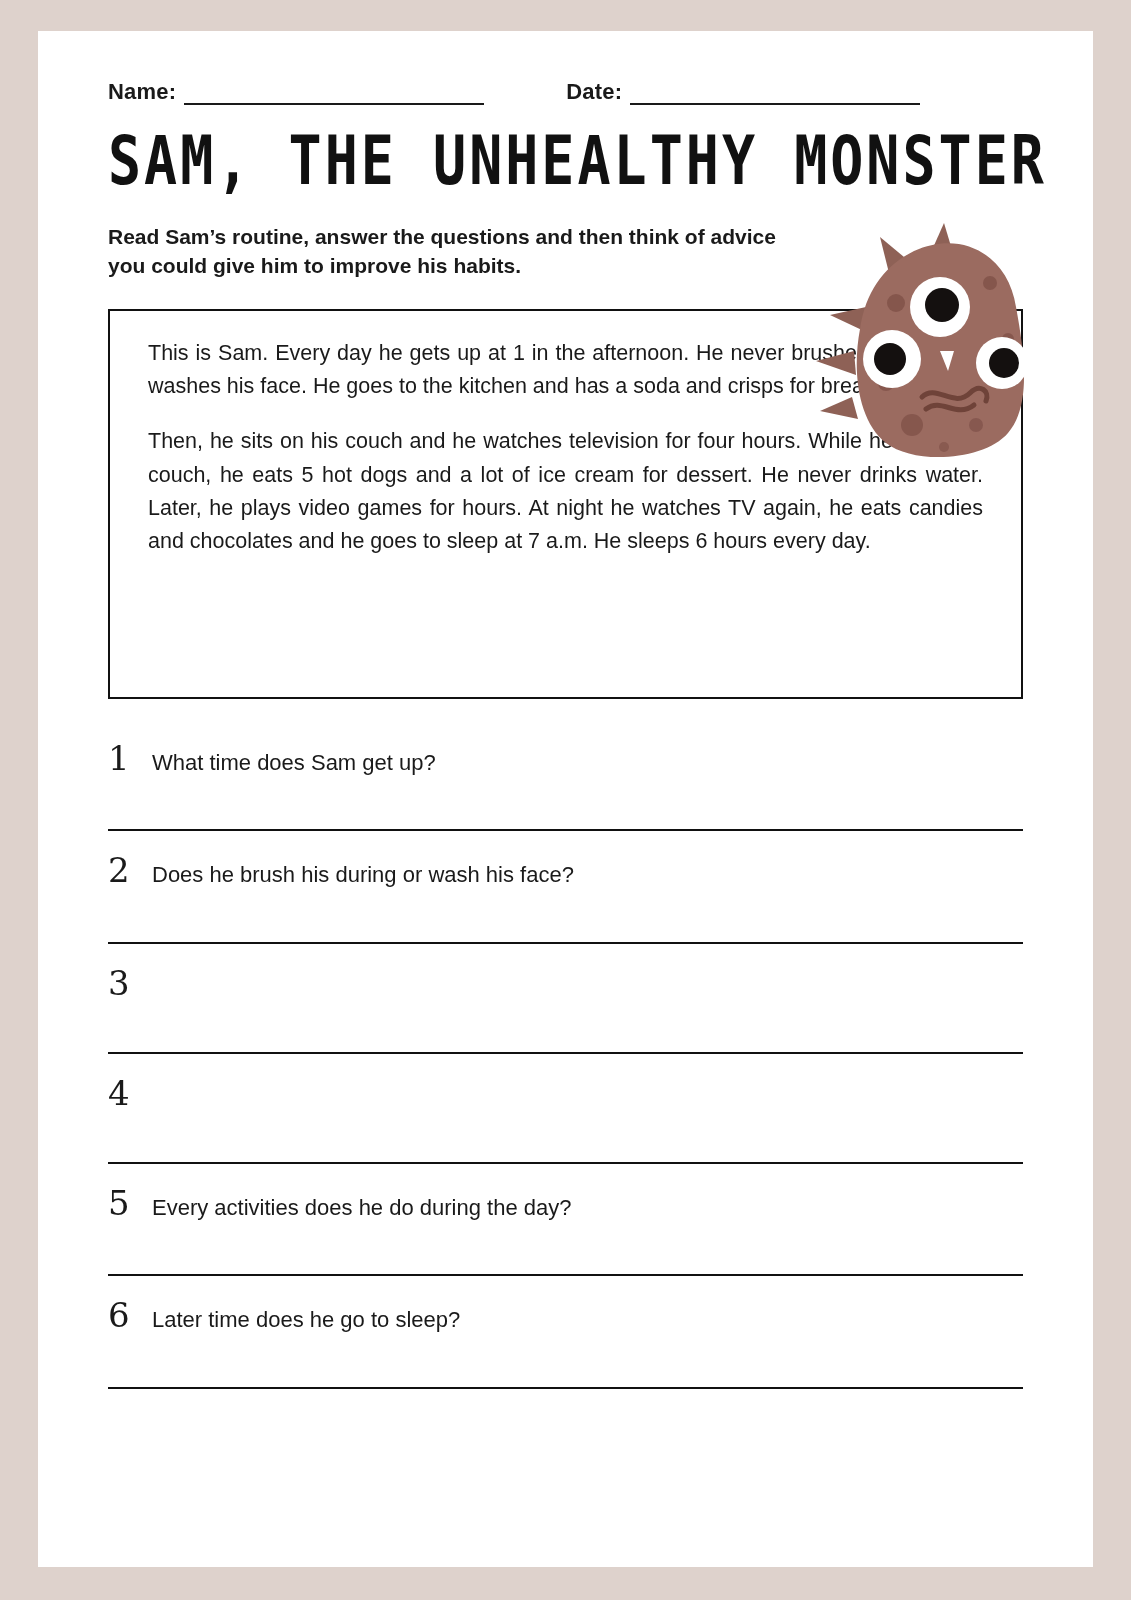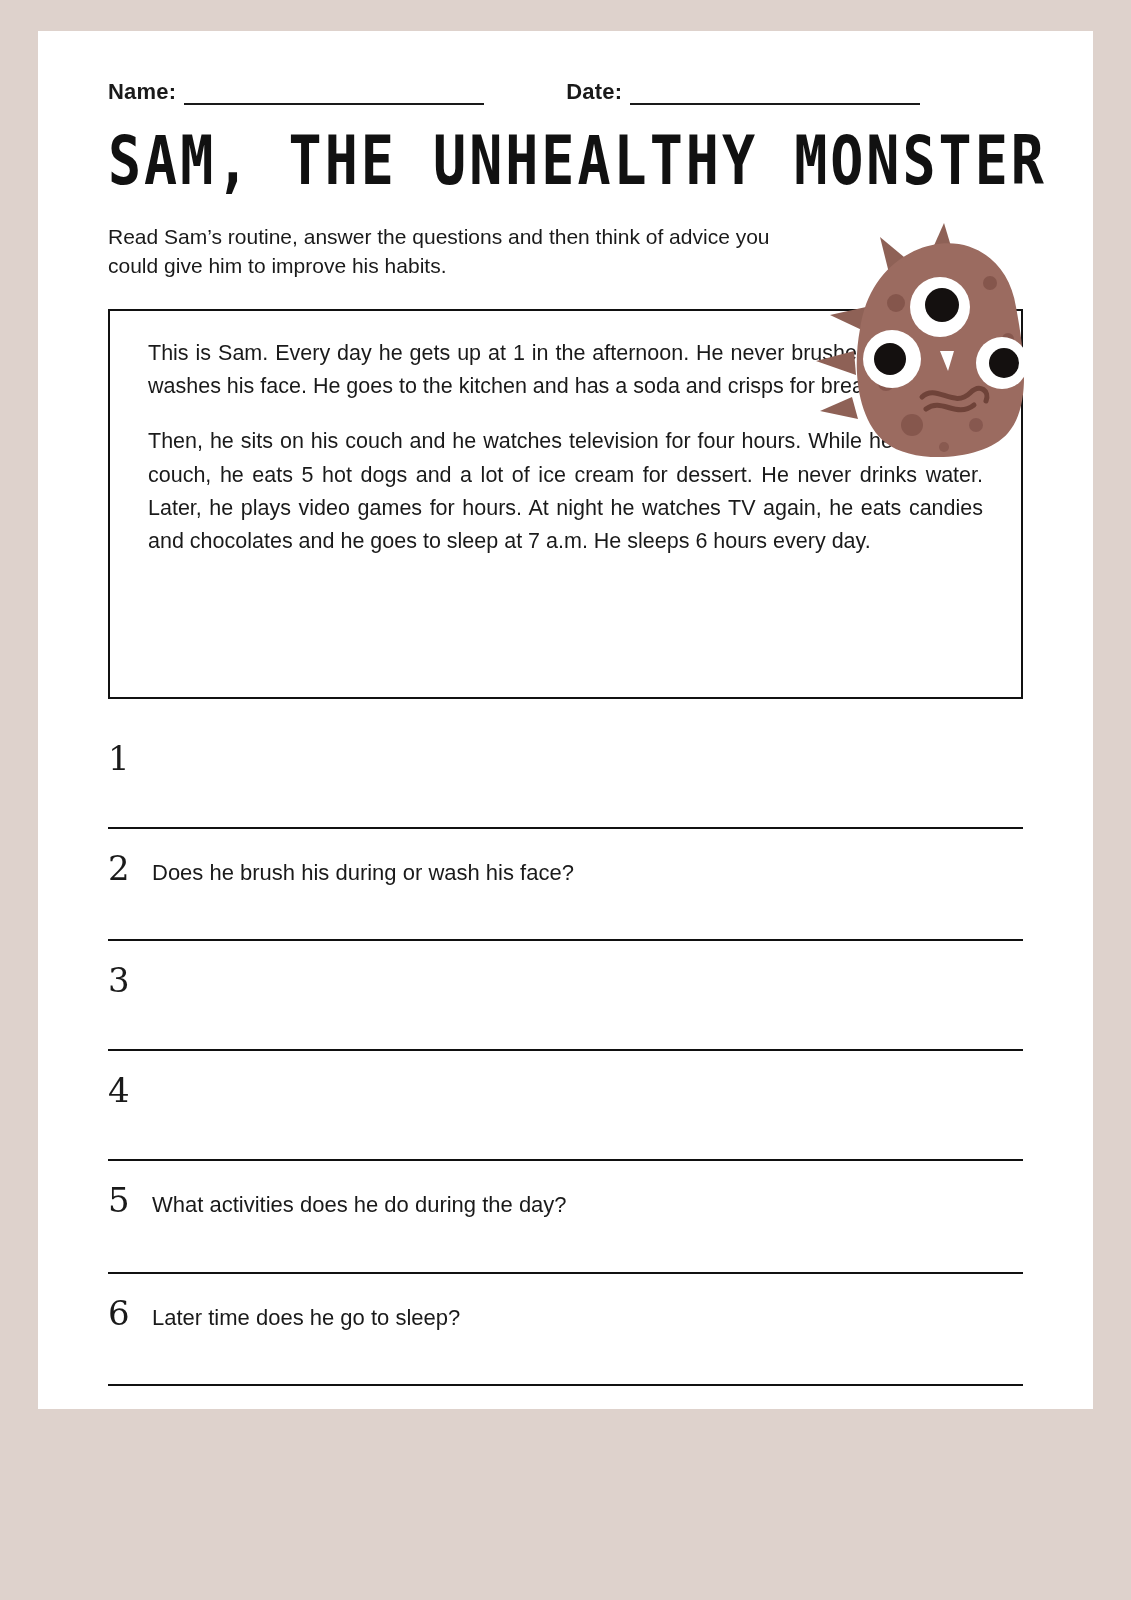--- a/index.html
+++ b/index.html
@@ -9,21 +9,21 @@
     height: 1600px;
     background: #ded2cc;
     font-family: "Liberation Sans", sans-serif;
     overflow: hidden;
   }
   .page {
     position: absolute;
     left: 38px;
     top: 31px;
     width: 1055px;
-    height: 1378px;
+    height: 1536px;
     background: #ffffff;
   }
   .inner {
     position: absolute;
     left: 70px;
     top: 48px;
     width: 915px;
   }
 
   
@@ -57,21 +57,21 @@
     line-height: 1.05;
     transform: scaleY(1.22);
     transform-origin: top center;
     white-space: nowrap;
   }
 
   
   .instructions {
     margin-top: 38px;
     font-size: 21px;
-    font-weight: 400;
+    font-weight: 700;
     color: #1a1a1a;
     line-height: 1.38;
     max-width: 690px;
   }
 
   
   .readbox {
     position: relative;
     margin-top: 28px;
     border: 2px solid #111;
@@ -181,20 +181,21 @@
       </div>
       <p>This is Sam. Every day he gets up at 1 in the afternoon. He never brushes his teeth or washes his face. He goes to the kitchen and has a soda and crisps for breakfast.</p>
       <p>Then, he sits on his couch and he watches television for four hours. While he is on the couch, he eats 5 hot dogs and a lot of ice cream for dessert. He never drinks water. Later, he plays video games for hours. At night he watches TV again, he eats candies and chocolates and he goes to sleep at 7 a.m. He sleeps 6 hours every day.</p>
     </div>
 
     <div class="questions">
 
       <div class="qblock">
         <div class="qrow">
           <span class="qnum">1</span>
+          <span class="qtext">What time does Sam get up?</span>
         </div>
         <div class="answer-line"></div>
       </div>
 
       <div class="qblock">
         <div class="qrow">
           <span class="qnum">2</span>
           <span class="qtext">Does he brush his during or wash his face?</span>
         </div>
         <div class="answer-line"></div>
@@ -210,21 +211,21 @@
       <div class="qblock">
         <div class="qrow">
           <span class="qnum">4</span>
         </div>
         <div class="answer-line"></div>
       </div>
 
       <div class="qblock">
         <div class="qrow">
           <span class="qnum">5</span>
-          <span class="qtext">What activities does he do during the day?</span>
+          <span class="qtext">Every activities does he do during the day?</span>
         </div>
         <div class="answer-line"></div>
       </div>
 
       <div class="qblock">
         <div class="qrow">
           <span class="qnum">6</span>
           <span class="qtext">Later time does he go to sleep?</span>
         </div>
         <div class="answer-line"></div>

